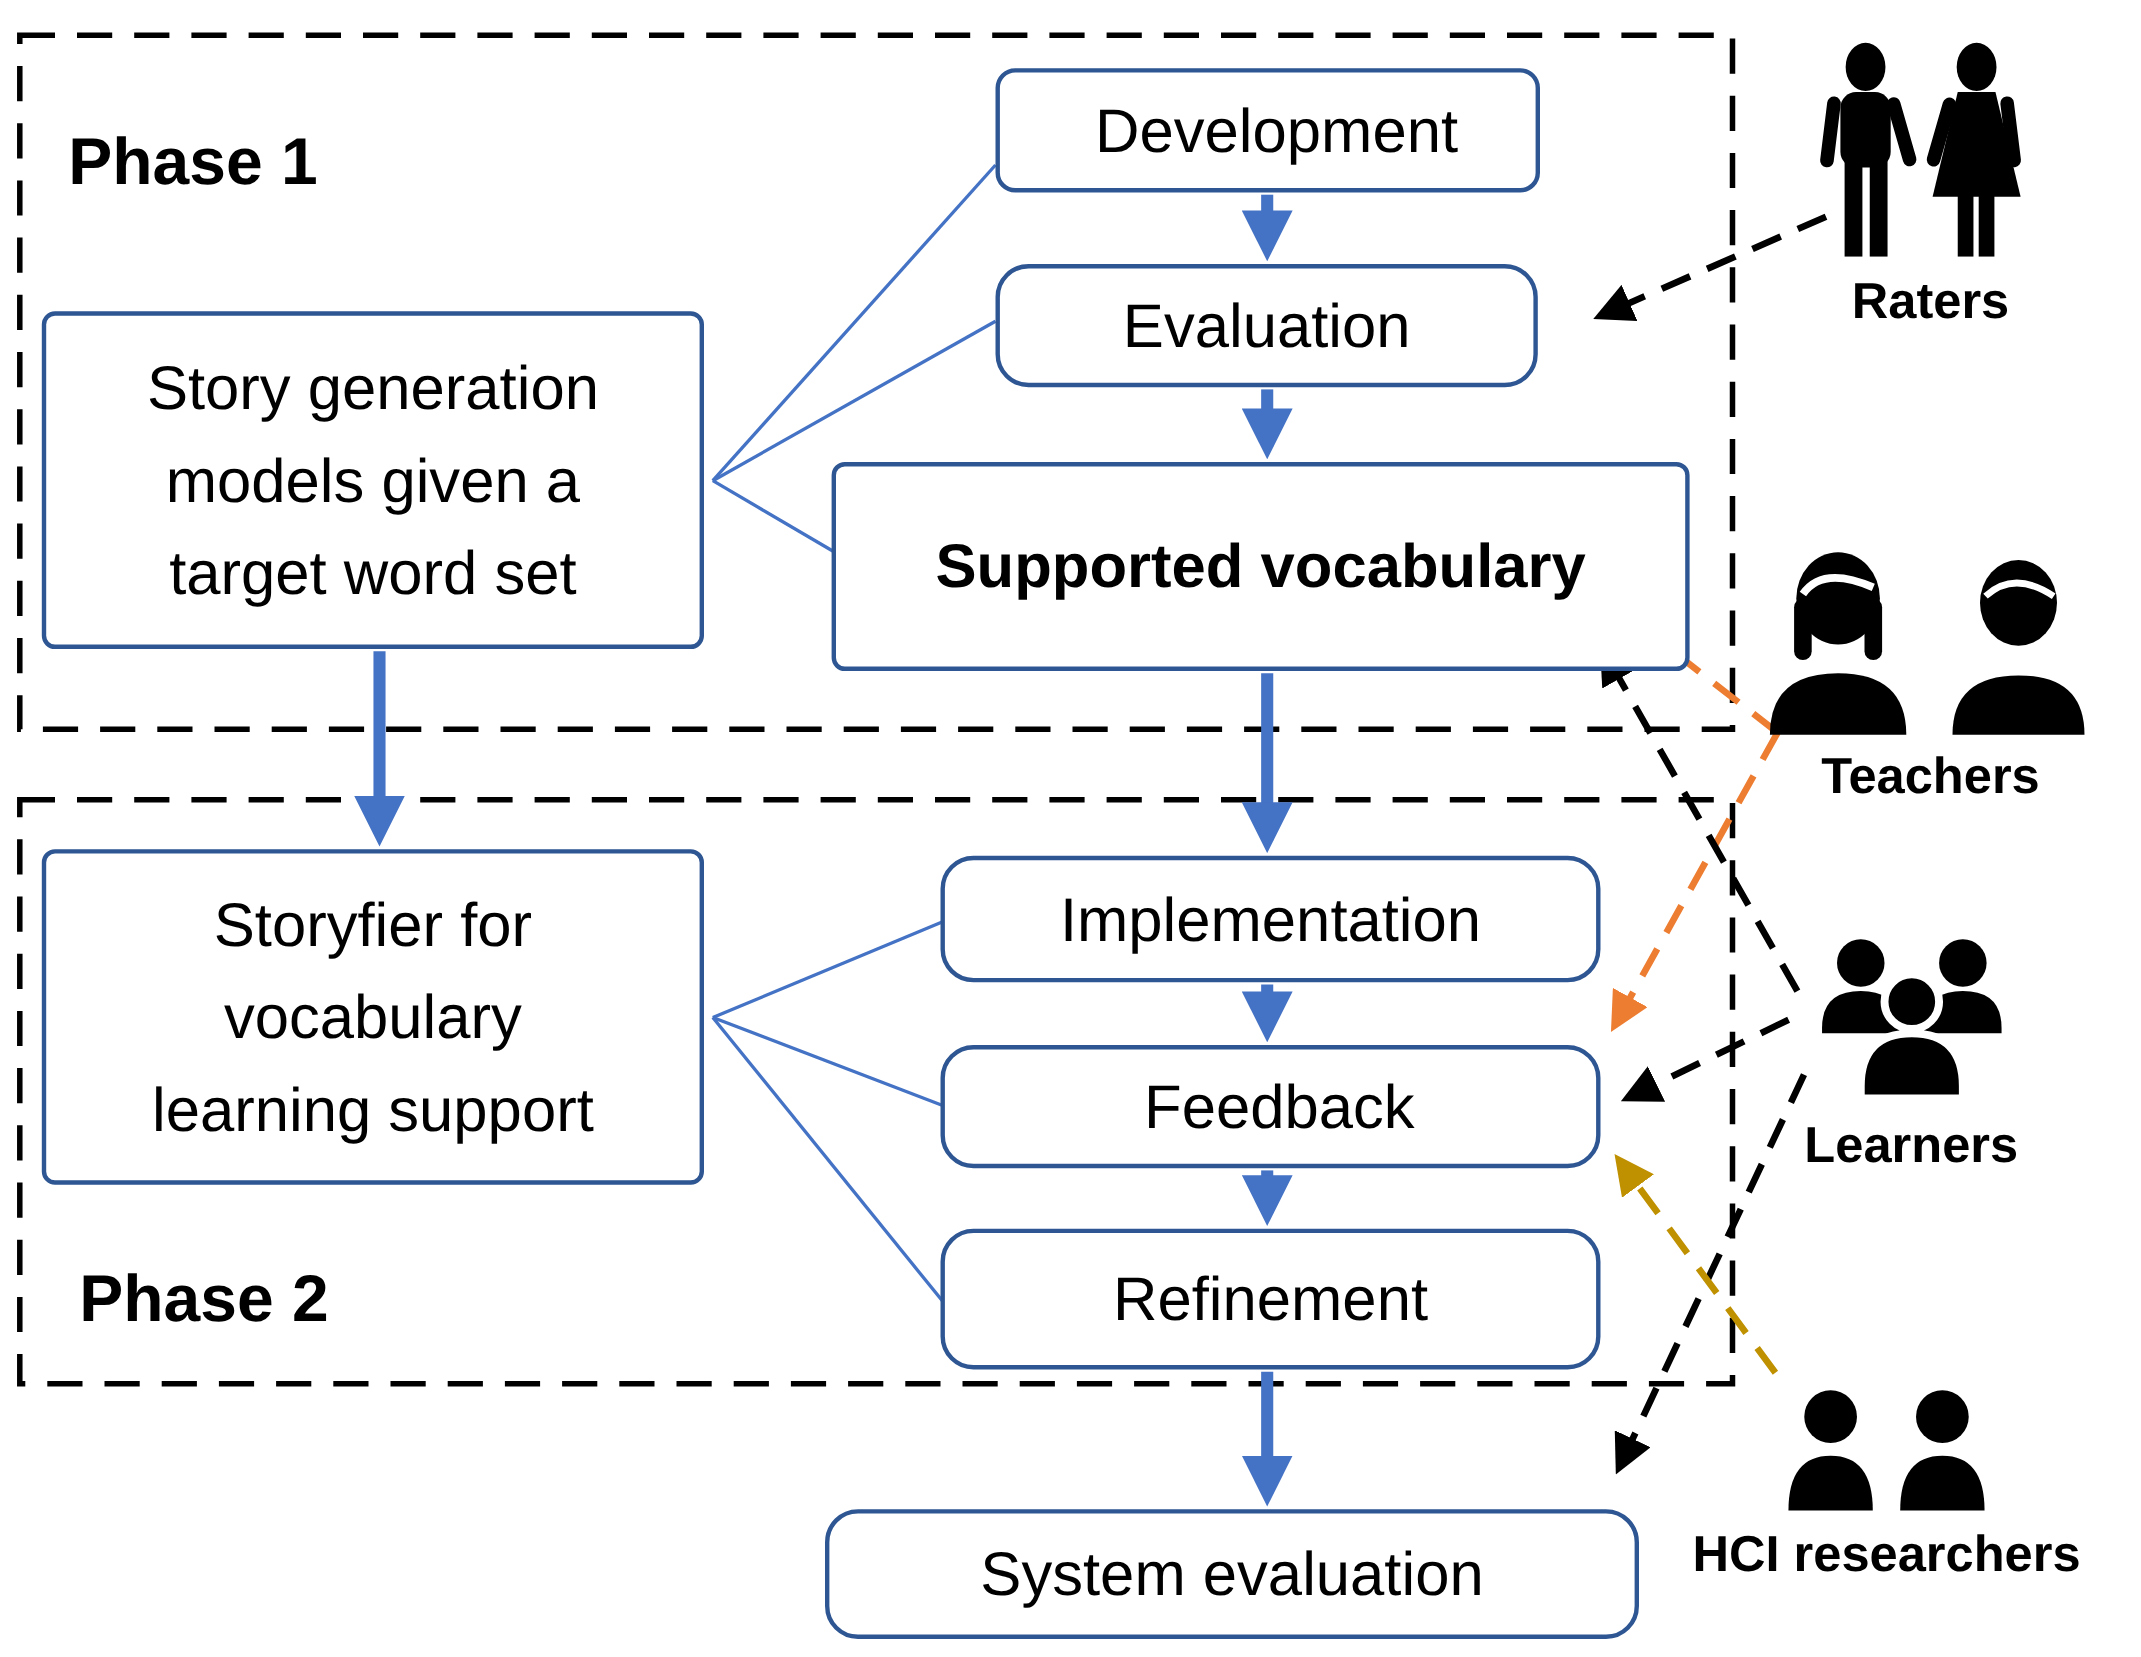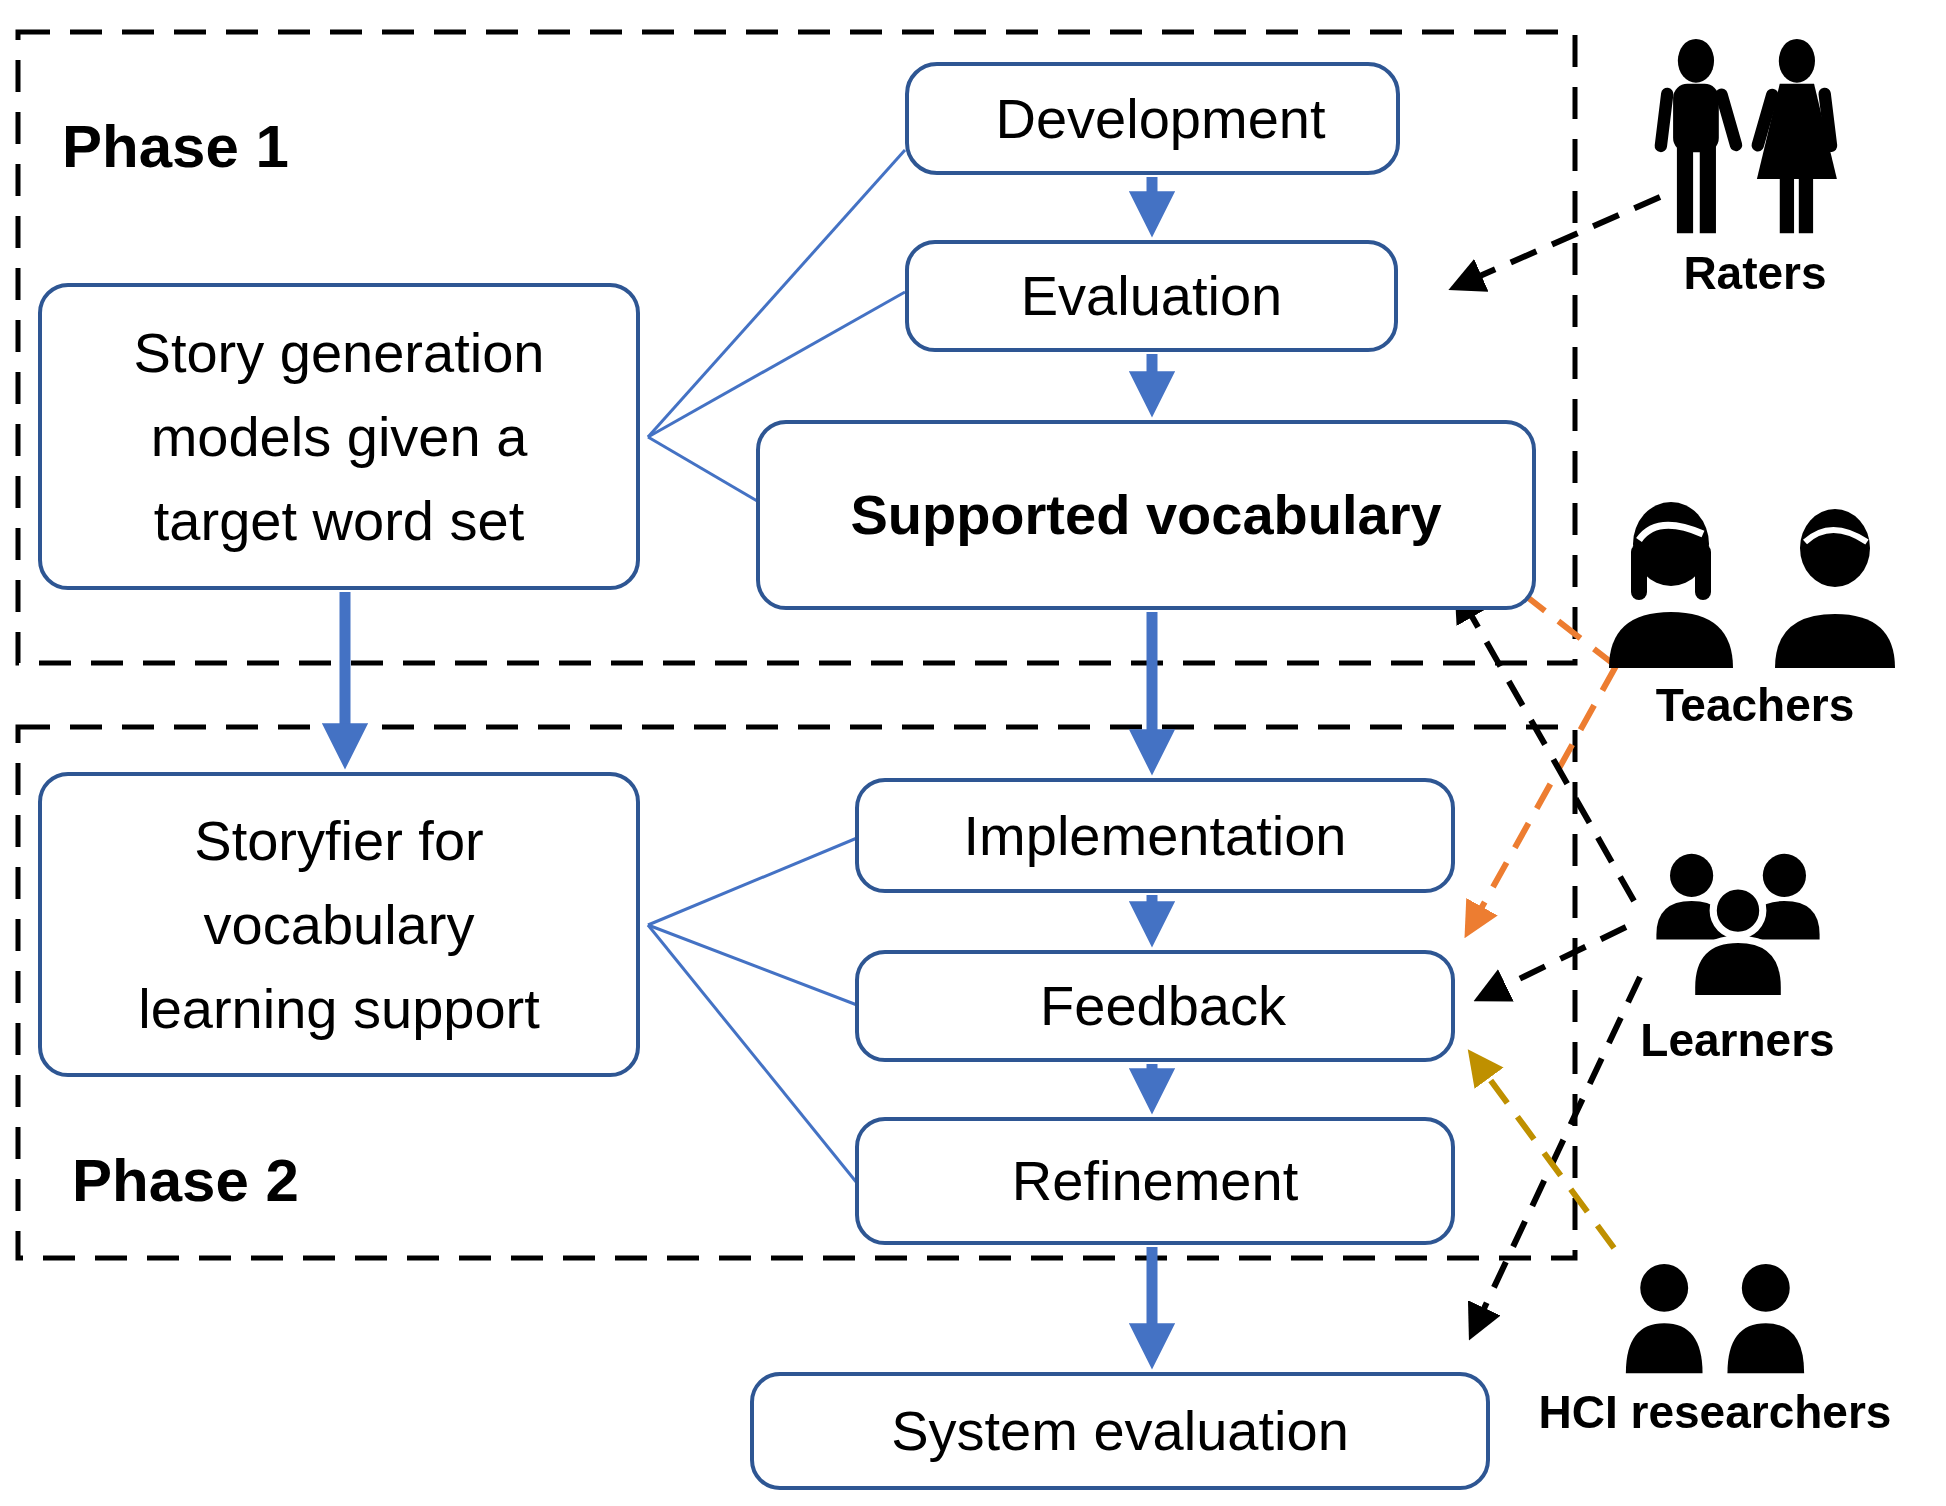--- a/index.html
+++ b/index.html
@@ -3,21 +3,21 @@
 <meta charset="utf-8">
 <style>
   html,body{margin:0;padding:0;background:#fff;}
   #stage{
     position:relative;width:1946px;height:1506px;background:#fff;overflow:hidden;
     font-family:"Liberation Sans", sans-serif;color:#000;
   }
   #connectors{position:absolute;left:0;top:0;width:1946px;height:1506px;}
   .node{
     position:absolute;display:flex;flex-direction:column;align-items:center;justify-content:center;
-    background:#fff;border:4px solid #2E5693;border-radius:30px;
+    background:#fff;border:4px solid #2E5693;border-radius:12px;
     text-align:center;font-size:56px;line-height:1.5;box-sizing:border-box;
   }
   .node span{display:block;}
   .phase-label{
     position:absolute;font-size:60px;font-weight:700;letter-spacing:0px;
   }
   .actor{
     position:absolute;display:flex;flex-direction:column;align-items:center;
   }
   .actor .actor-label{font-size:46px;font-weight:700;margin-top:8px;text-align:right;}
@@ -81,21 +81,21 @@
 
   <div class="phase-label" style="left:62px;top:112px;">Phase 1</div>
   <div class="phase-label" style="left:72px;top:1146px;">Phase 2</div>
 
   <div class="node" style="left:38px;top:283px;width:602px;height:307px;">
     <span>Story generation</span>
     <span>models given a</span>
     <span>target word set</span>
   </div>
 
-  <div class="node" style="left:905px;top:62px;width:495px;height:113px;border-radius:32px;padding-left:16px;">
+  <div class="node" style="left:905px;top:62px;width:495px;height:113px;border-radius:18px;padding-left:16px;">
     <span>Development</span>
   </div>
 
   <div class="node" style="left:905px;top:240px;width:493px;height:112px;border-radius:30px;">
     <span>Evaluation</span>
   </div>
 
   <div class="node" style="left:756px;top:420px;width:780px;height:190px;font-weight:bold;">
     <span>Supported vocabulary</span>
   </div>

